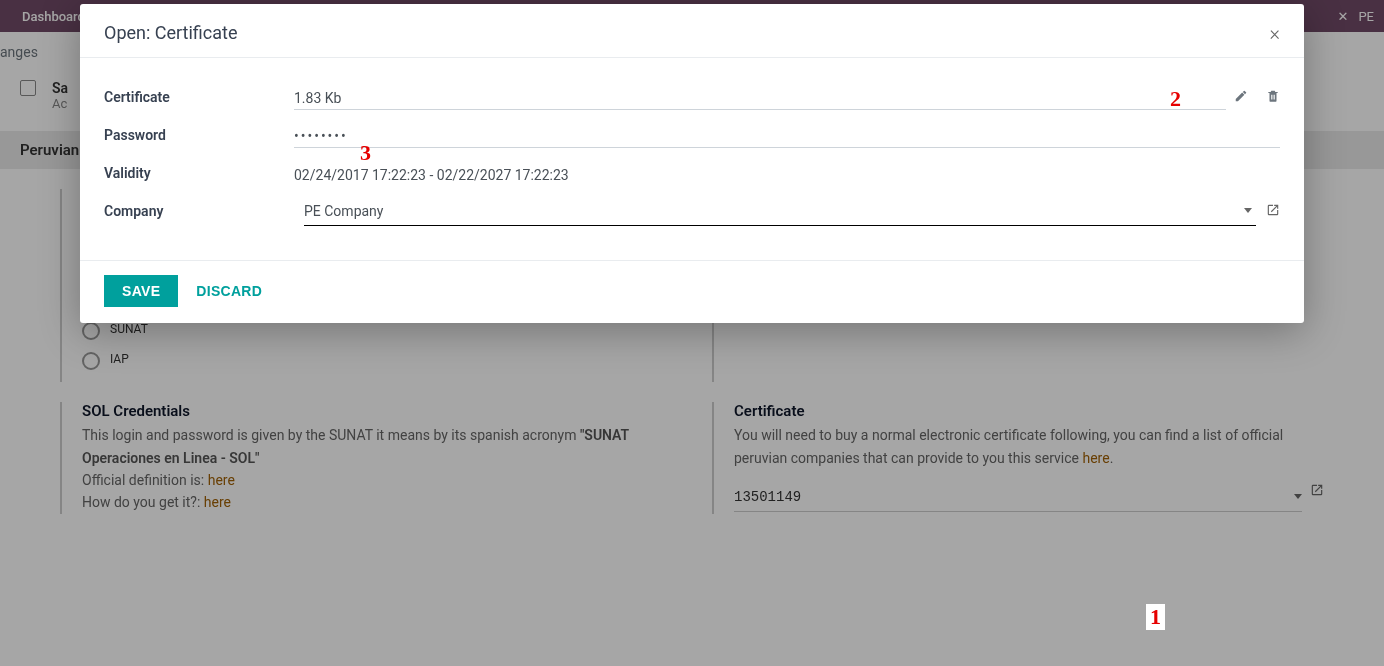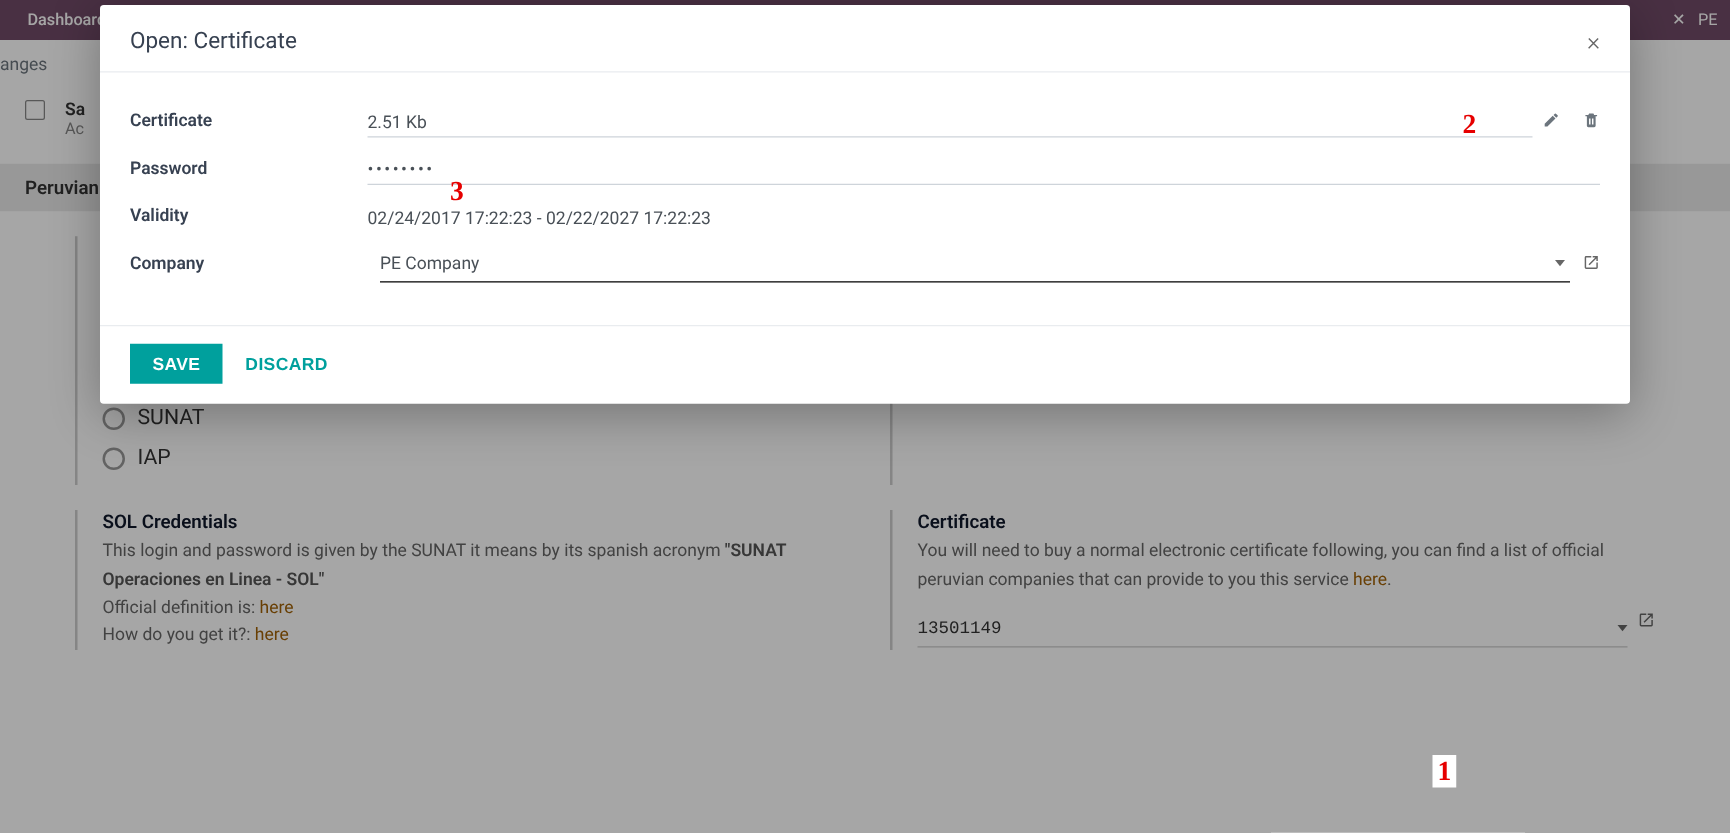--- a/index.html
+++ b/index.html
@@ -20,21 +20,21 @@
     
     .section-header { background: #eaeaea; padding: 10px 20px; font-weight: 600; font-size: 15px; color: #333; margin-top: 12px; }
     
     .two-col { display: flex; padding: 20px 60px; gap: 40px; }
     .col { flex: 1; border-left: 2px solid #ccc; padding-left: 20px; }
     .col-title { font-weight: 600; color: #0f172a; margin-bottom: 4px; font-size: 15px; }
     .col-desc { color: #666; font-size: 14px; line-height: 1.6; }
     .col-desc .em { font-weight: 600; color: #555; }
     .col-desc a { color: #a16207; text-decoration: none; }
     .radios { margin-top: 14px; }
-    .radio-row { display: flex; align-items: flex-end; gap: 10px; margin: 12px 0; font-size: 17px; color: #333; }
+    .radio-row { display: flex; align-items: flex-start; gap: 10px; margin: 12px 0; font-size: 12px; color: #333; }
     .radio-outer { width: 18px; height: 18px; border: 2px solid #999; border-radius: 50%; display: flex; align-items: center; justify-content: center; }
     .radio-outer.checked { border-color: #009688; }
     .radio-inner { width: 10px; height: 10px; border-radius: 50%; }
     .radio-outer.checked .radio-inner { background: #009688; }
     .radio-row.checked { color: #009688; font-weight: 500; }
     
     .cert-select-row { margin-top: 14px; display: flex; align-items: flex-start; gap: 8px; font-family: Liberation Mono, monospace; }
     .cert-select { flex: 1; border: none; border-bottom: 1px solid #ccc; padding: 6px 0; font-size: 14px; color: #333; display: flex; justify-content: space-between; align-items: center; }
     .caret-down { width: 0; height: 0; border-left: 4px solid transparent; border-right: 4px solid transparent; border-top: 5px solid #666; }
     .external-link-icon svg { width: 14px; height: 14px; }
@@ -164,21 +164,21 @@
 
 <div class="modal">
   <div class="modal-header">
     <div class="modal-title">Open: Certificate</div>
     <div class="modal-close">×</div>
   </div>
   <div class="modal-body">
     <div class="form-row">
       <div class="form-label">Certificate</div>
       <div class="form-field">
-        <span>2.51 Kb</span>
+        <span>1.83 Kb</span>
         <span class="spacer"></span>
       </div>
       <div class="field-icons">
         <span>
           <svg viewBox="0 0 24 24">
               <path d="M3 17.25V21h3.75L17.81 9.94l-3.75-3.75L3 17.25zM20.71 7.04a1 1 0 0 0 0-1.41l-2.34-2.34a1 1 0 0 0-1.41 0l-1.83 1.83 3.75 3.75 1.83-1.83z"></path>
             </svg>
         </span>
         <span>
           <svg viewBox="0 0 24 24">

